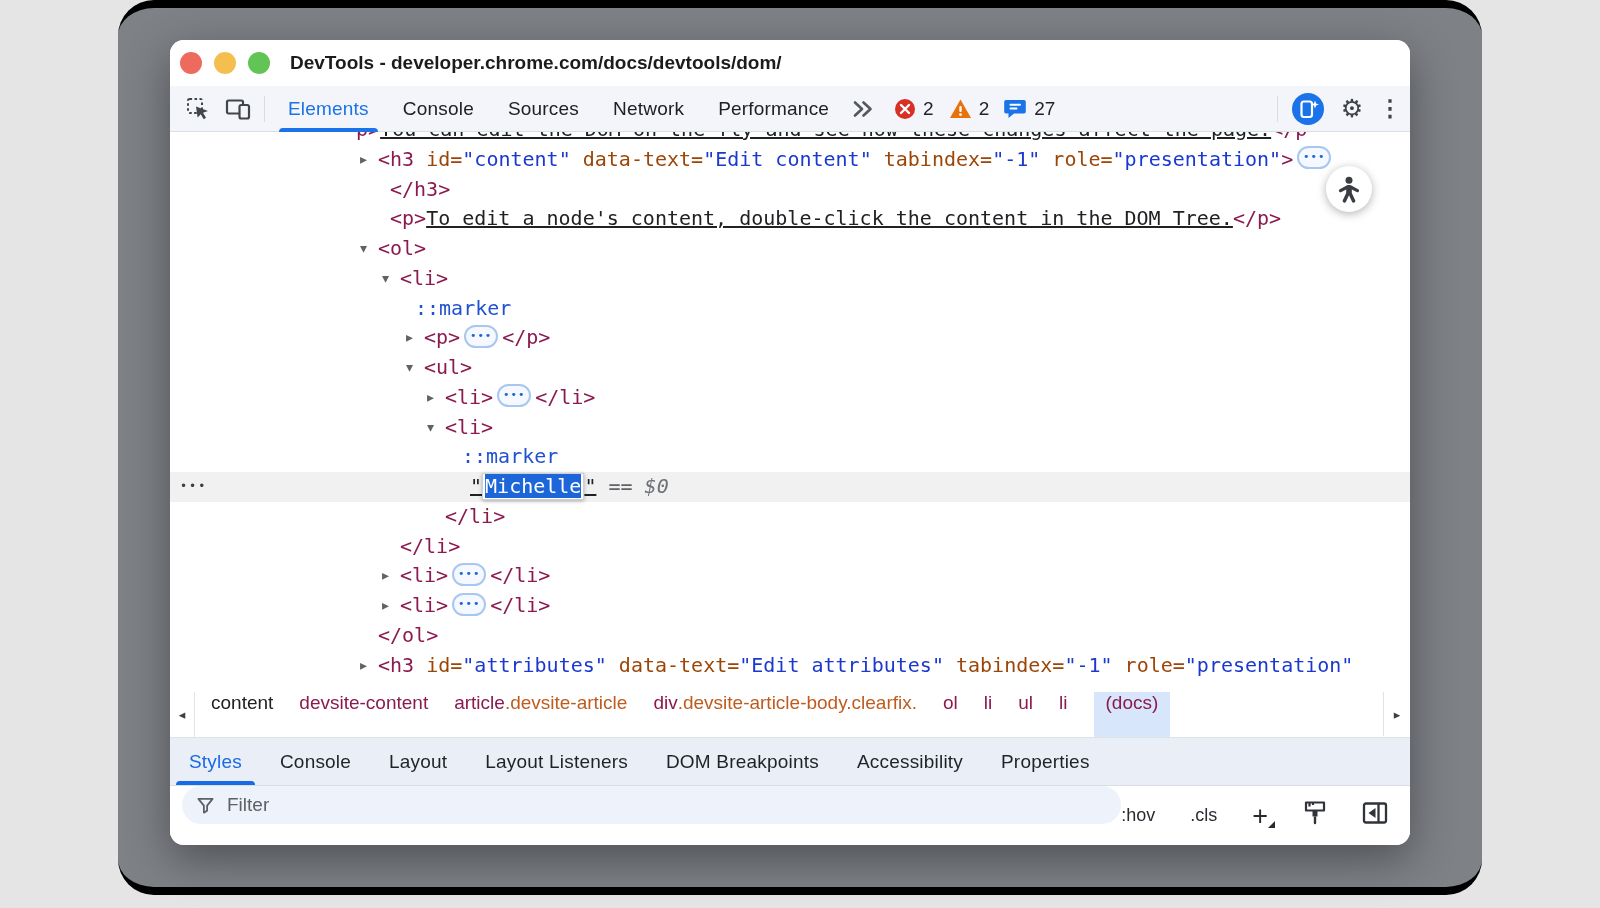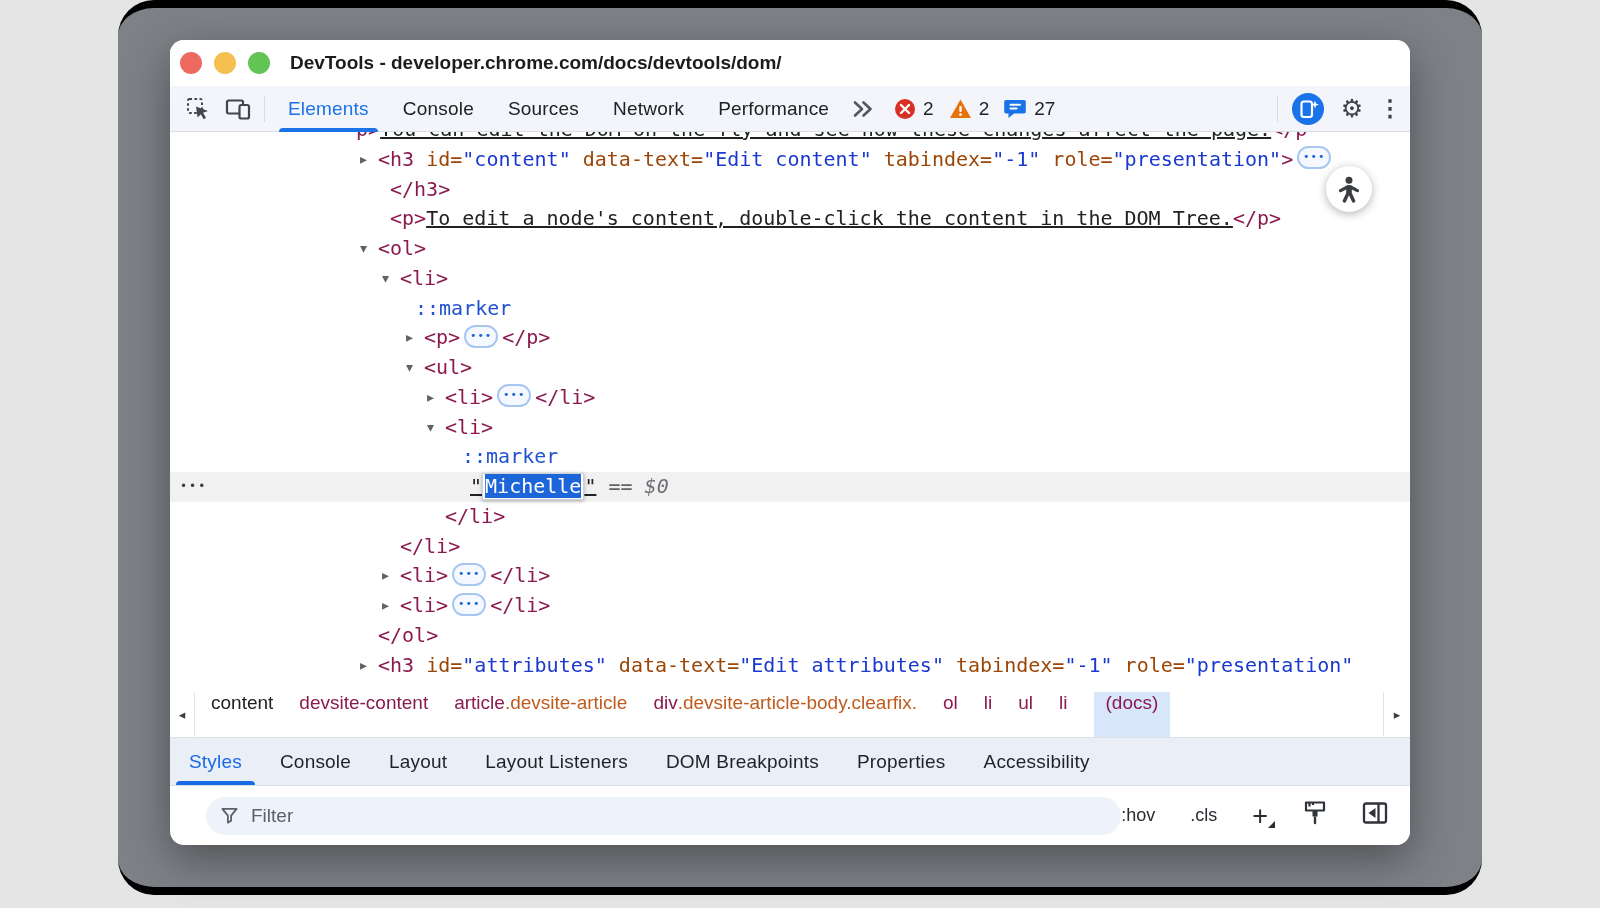--- a/index.html
+++ b/index.html
@@ -74,21 +74,21 @@
   .cr-cls{color:#bf5b1d;}
   
   .stabs{position:absolute;top:698px;left:0;right:0;height:48px;background:#e9eef7;
          border-bottom:1px solid #d9dde4;box-sizing:border-box;display:flex;}
   .stab{padding:0 19px;line-height:47px;font-size:19px;color:#1f2328;position:relative;letter-spacing:.2px;text-align:center;}
   .stab.active{color:#186ae5;}
   .stab.active::after{content:"";position:absolute;left:6px;right:6px;bottom:0;height:4px;
                       border-radius:4px 4px 0 0;background:#186ae5;}
   
   .filterbar{position:absolute;top:746px;left:0;right:0;bottom:0;background:#fff;
-             border-radius:0 0 14px 14px;display:flex;align-items:center;margin-left:24px;}
+             border-radius:0 0 14px 14px;display:flex;}
   .fpill{margin-left:12px;width:948px;height:38px;border-radius:19px;background:#eef2fa;
          display:flex;align-items:center;padding:0 14px;box-sizing:border-box;gap:10px;}
   .filter-input{flex:1;border:none;background:transparent;outline:none;font-size:19px;color:#202124;
                 font-family:"Liberation Sans",sans-serif;}
   .filter-input::placeholder{color:#5c6168;}
   .fright{margin-left:auto;display:flex;align-items:center;gap:35px;padding-right:22px;
           font-size:18px;color:#282c31;}
   .pluswrap{position:relative;font-size:27px;line-height:20px;color:#282c31;}
   .pluswrap::after{content:"";position:absolute;right:-7px;bottom:-2px;width:0;height:0;
                    border-left:7px solid transparent;border-bottom:7px solid #282c31;}
@@ -240,22 +240,22 @@
         <span>▸</span>
       </span>
     </div>
 
     <div class="stabs" id="styles-tabs">
         <div class="stab active">Styles</div>
         <div class="stab">Console</div>
         <div class="stab">Layout</div>
         <div class="stab">Layout Listeners</div>
         <div class="stab">DOM Breakpoints</div>
+        <div class="stab">Accessibility</div>
         <div class="stab">Properties</div>
-        <div class="stab">Accessibility</div>
       </div>
 
     <div class="filterbar">
       <div class="fpill">
         <svg width="19" height="19" viewBox="0 0 20 20">
           <path d="M2.5 3 h15 l-5.8 7.2 v5.3 l-3.4 2 v-7.3 Z" fill="none" stroke="#5c6168" stroke-width="1.9" stroke-linejoin="round"></path>
         </svg>
         <input class="filter-input" placeholder="Filter" style="">
       </div>
       <div class="fright">

